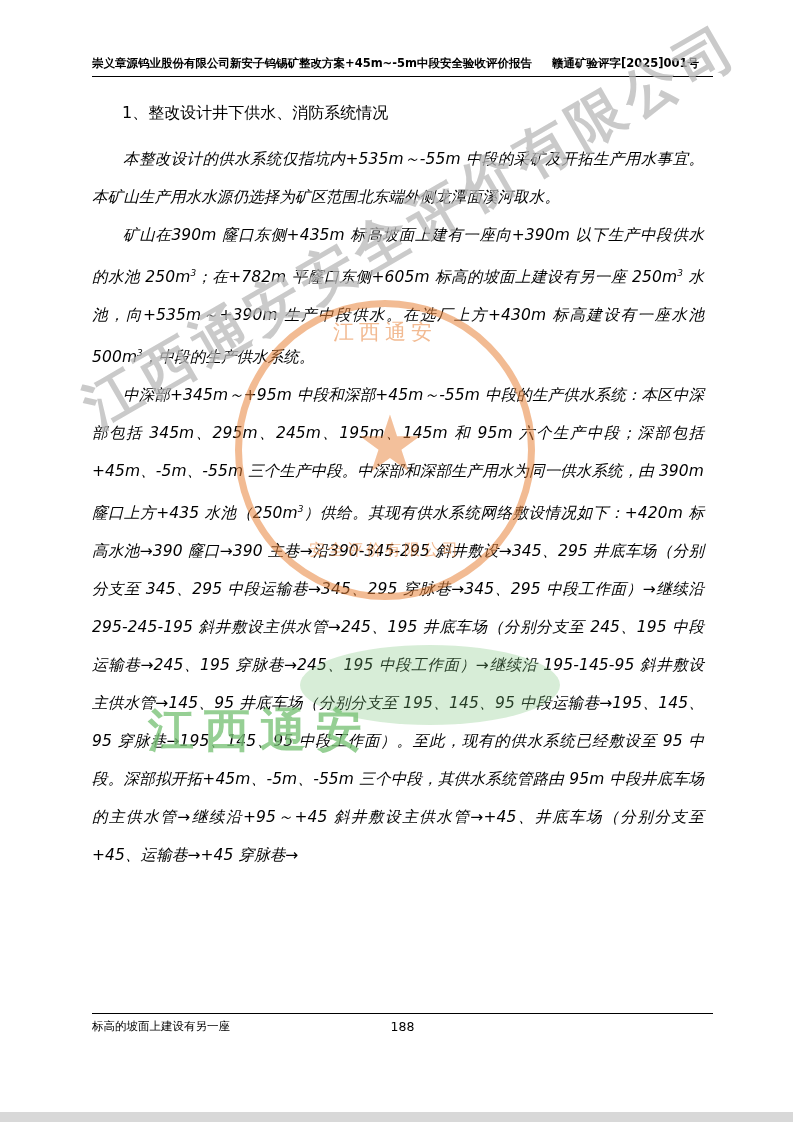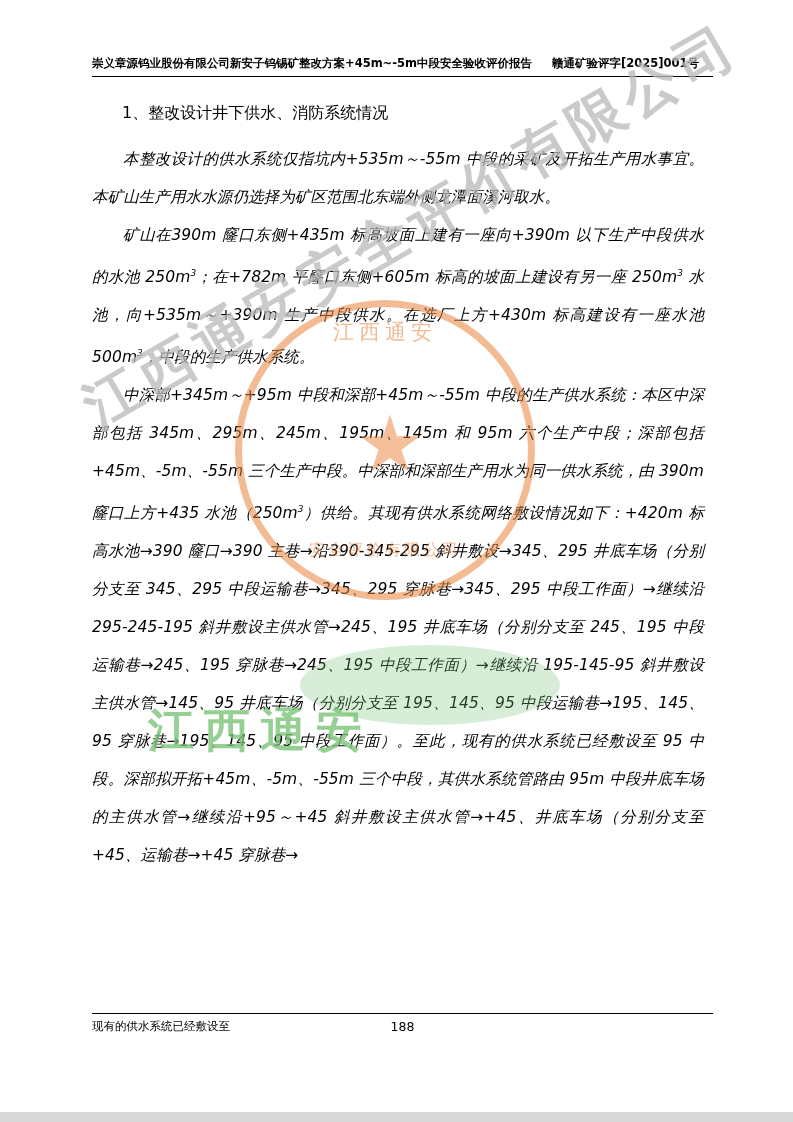--- a/index.html
+++ b/index.html
@@ -226,17 +226,17 @@
 
     <p class="para">本整改设计的供水系统仅指坑内+535m～-55m 中段的采矿及开拓生产用水事宜。本矿山生产用水水源仍选择为矿区范围北东端外侧龙潭面溪河取水。</p>
 
     <p class="para"><span>矿山在390m 窿口东侧+435m 标高坡面上建有一座向+390m 以下生产中段供水的水池 250m</span><sup>3</sup><span>；在+782m 平窿口东侧+605m 标高的坡面上建设有另一座 250m</span><sup>3</sup><span> 水池，向+535m～+390m 生产中段供水。在选厂上方+430m 标高建设有一座水池 500m</span><sup>3</sup><span>，中段的生产供水系统。</span></p>
 
     <p class="para"><span>中深部+345m～+95m 中段和深部+45m～-55m 中段的生产供水系统：本区中深部包括 345m、295m、245m、195m、145m 和 95m 六个生产中段；深部包括+45m、-5m、-55m 三个生产中段。中深部和深部生产用水为同一供水系统，由 390m 窿口上方+435 水池（250m</span><sup>3</sup><span>）供给。其现有供水系统网络敷设情况如下：+420m 标高水池→390 窿口→390 主巷→沿390-345-295 斜井敷设→345、295 井底车场（分别分支至 345、295 中段运输巷→345、295 穿脉巷→345、295 中段工作面）→继续沿 295-245-195 斜井敷设主供水管→245、195 井底车场（分别分支至 245、195 中段运输巷→245、195 穿脉巷→245、195 中段工作面）→继续沿 195-145-95 斜井敷设主供水管→145、95 井底车场（分别分支至 195、145、95 中段运输巷→195、145、95 穿脉巷→195、145、95 中段工作面）。至此，现有的供水系统已经敷设至 95 中段。深部拟开拓+45m、-5m、-55m 三个中段，其供水系统管路由 95m 中段井底车场的主供水管→继续沿+95～+45 斜井敷设主供水管→+45、井底车场（分别分支至+45、运输巷→+45 穿脉巷→</span></p>
   </div>
 
   <div class="footer-rule"></div>
   <div class="footer">
-    <span class="footer-left">现有的供水系统已经敷设至</span>
+    <span class="footer-left">标高的坡面上建设有另一座</span>
     <span class="footer-center">188</span>
   </div>
 
 </div>
 
 </body></html>

